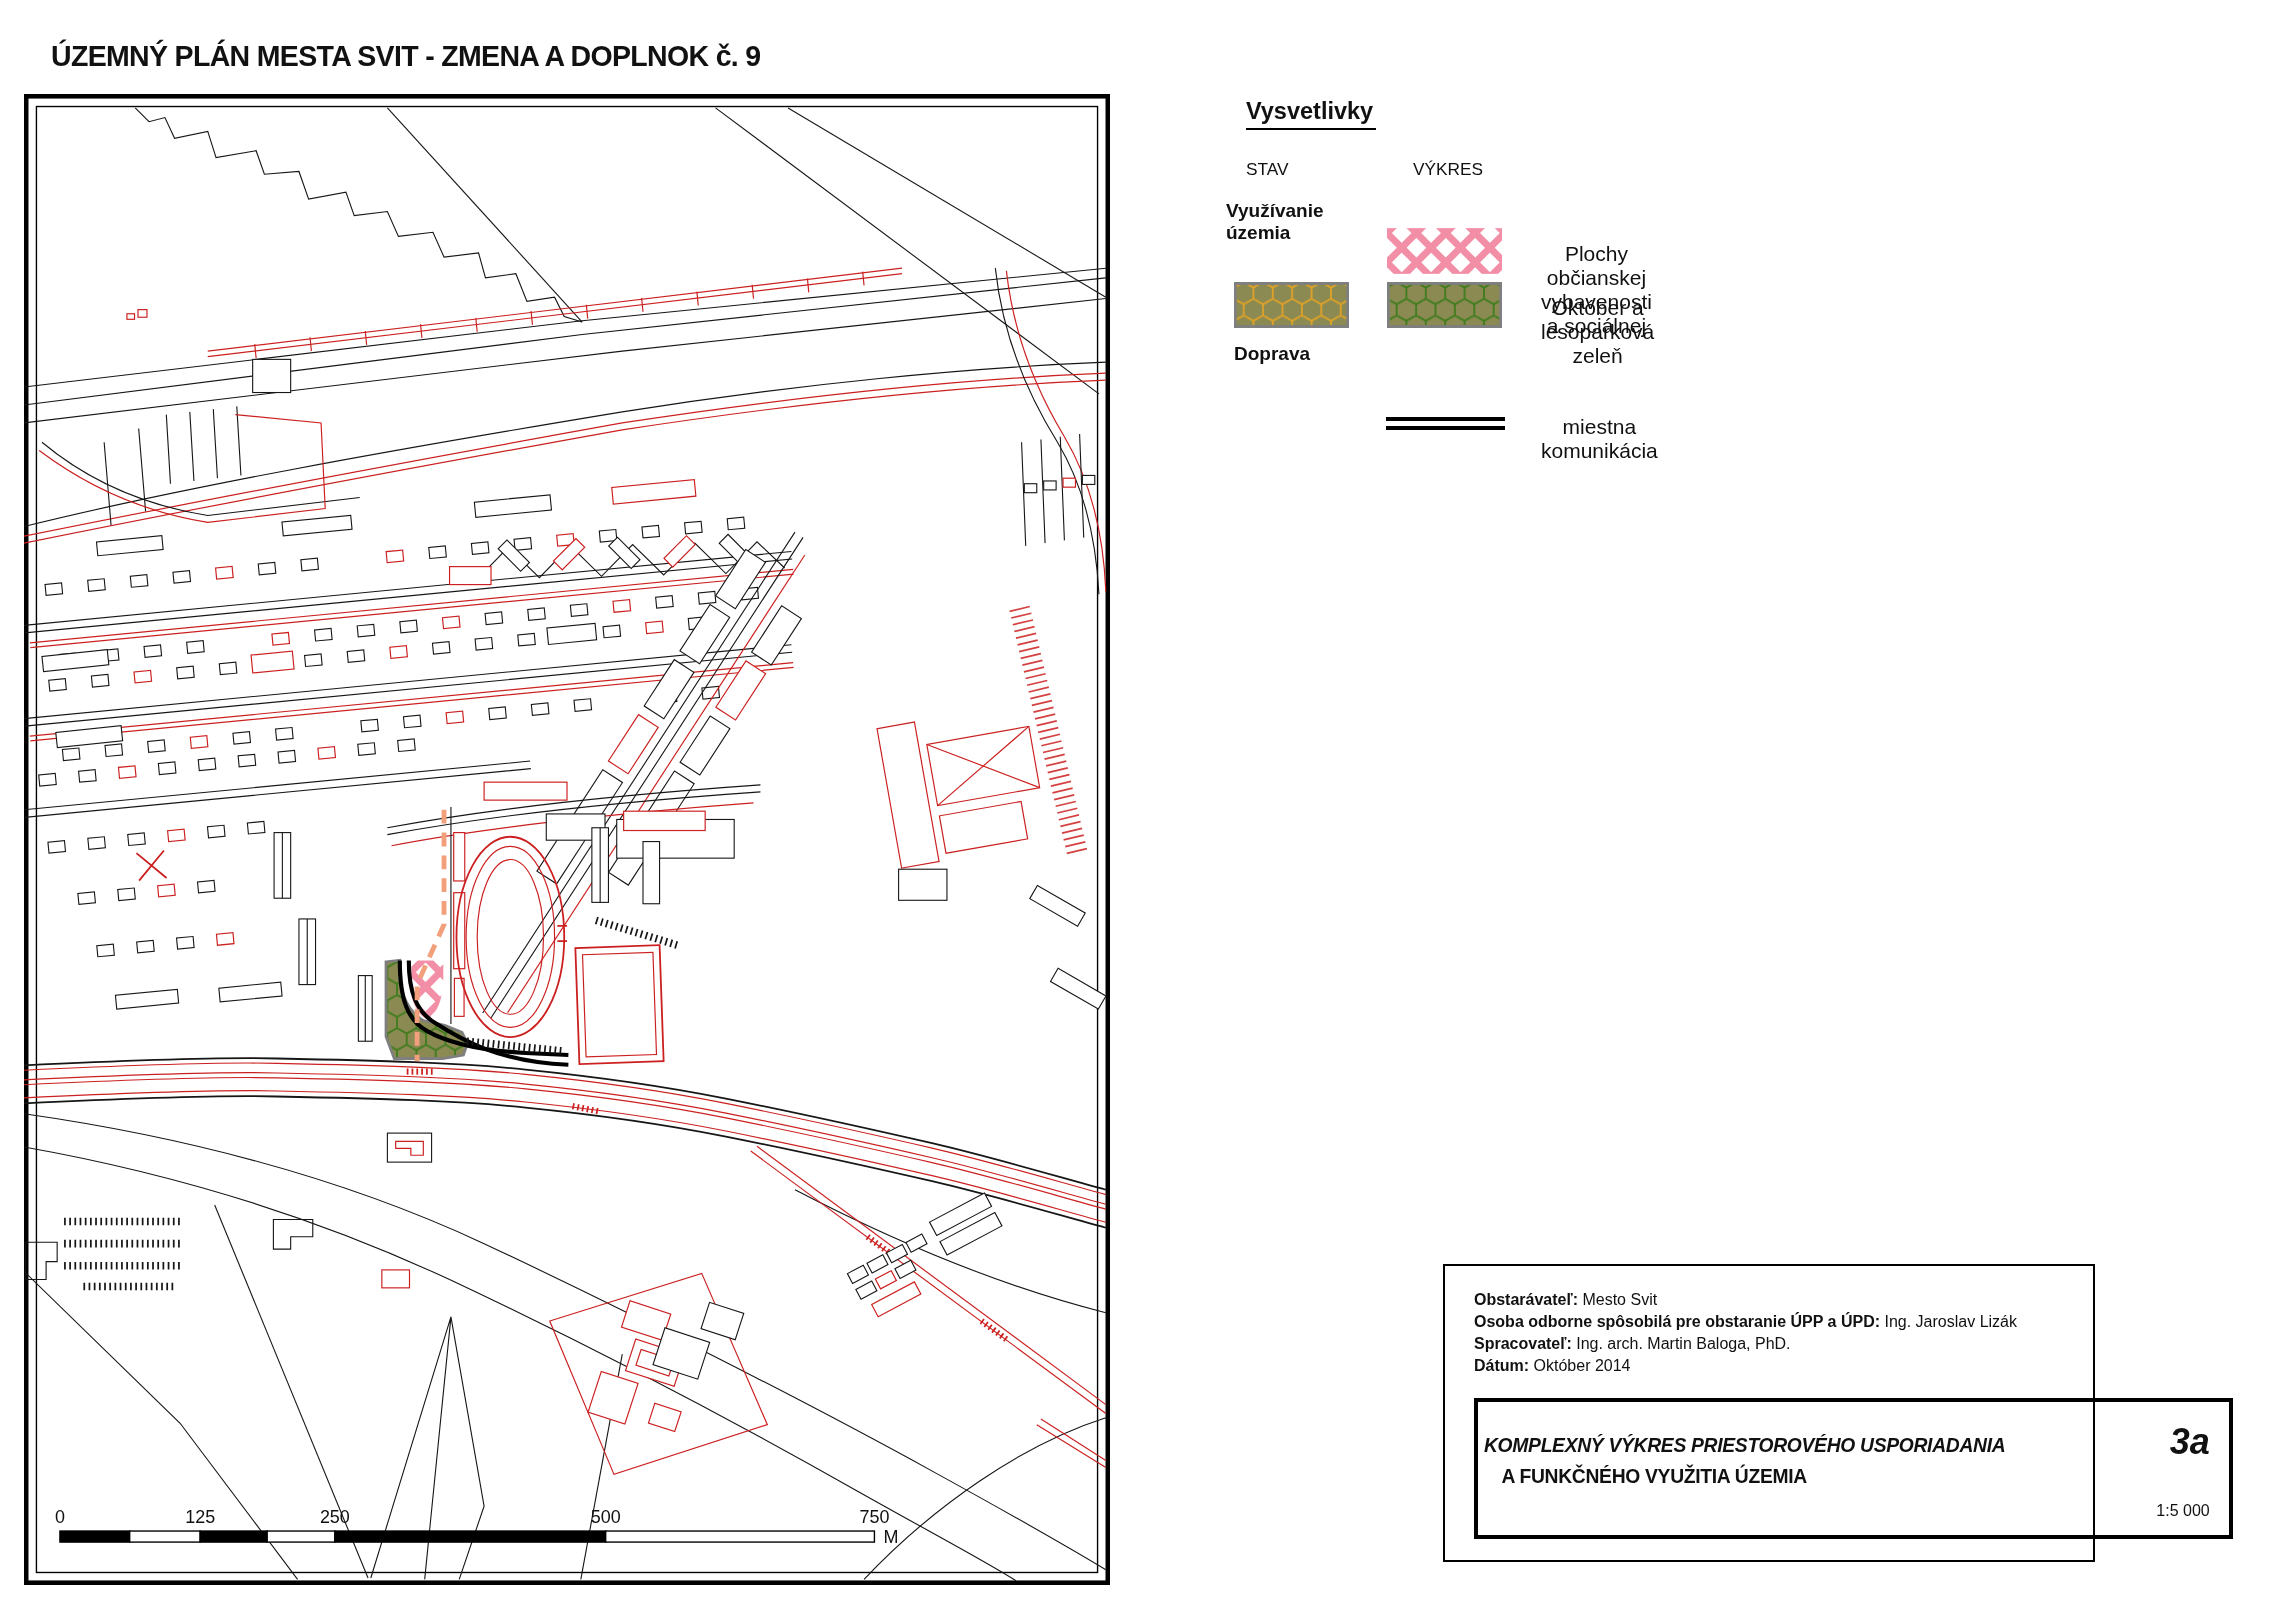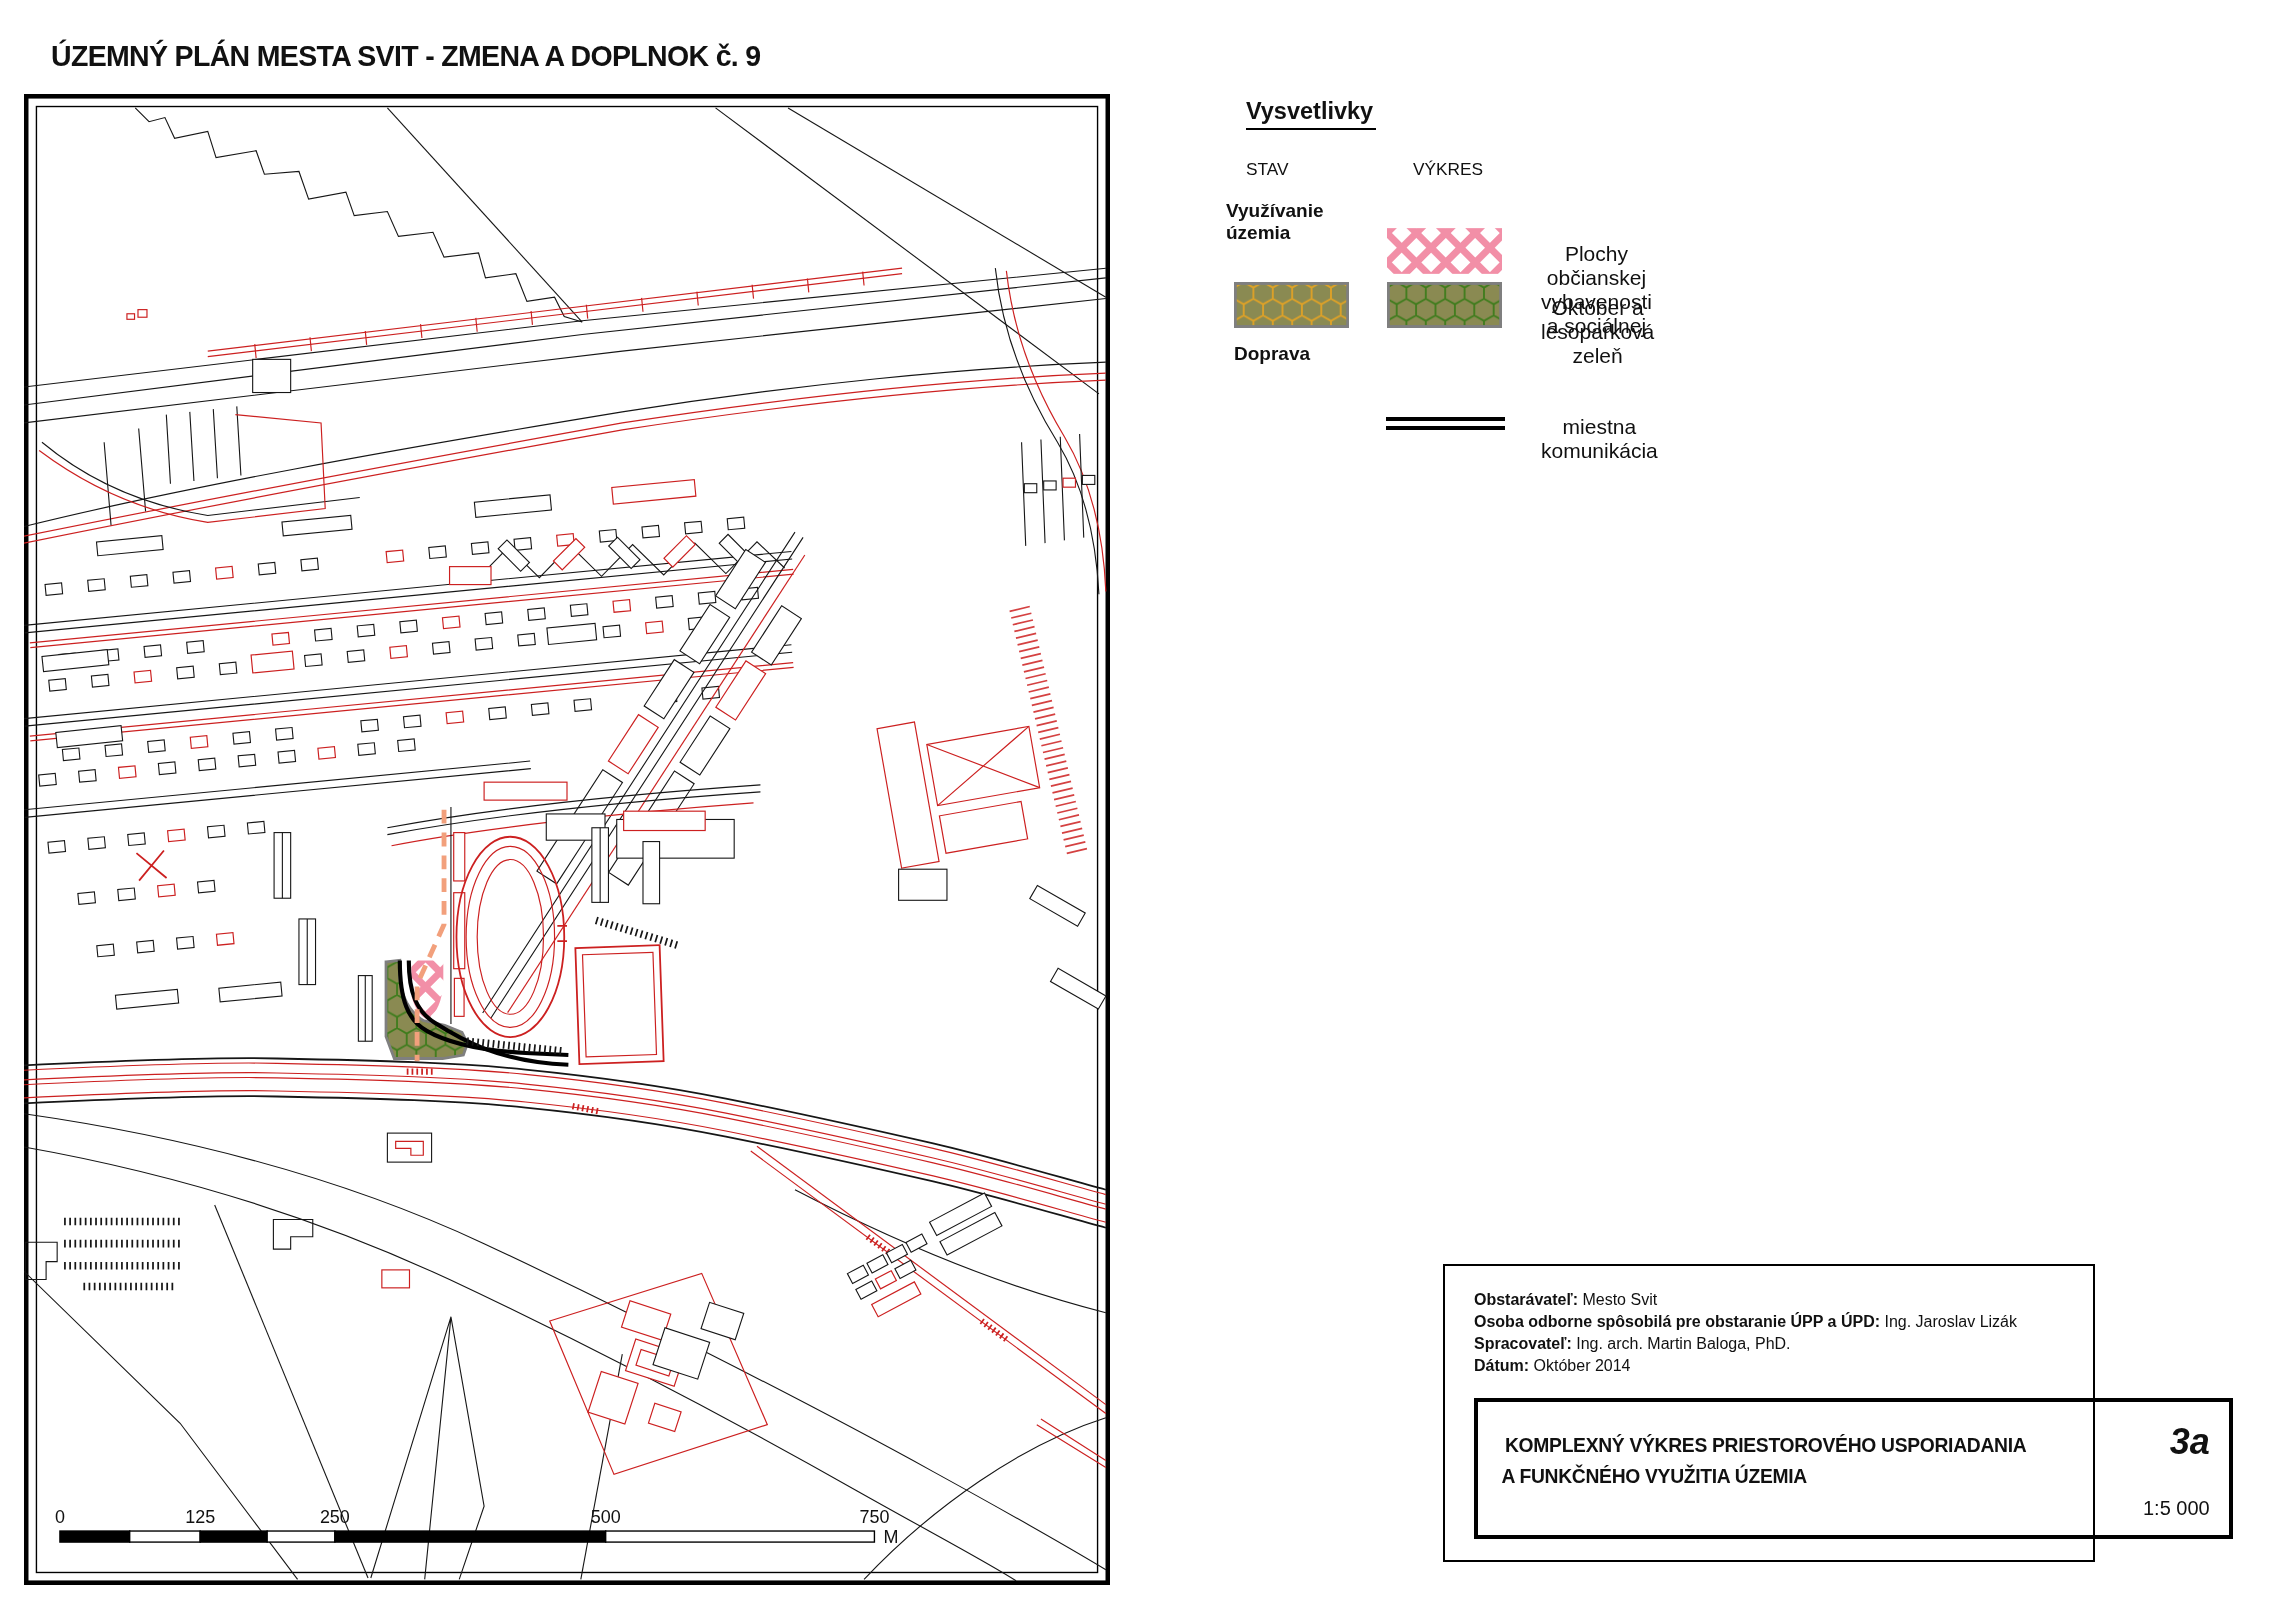--- a/index.html
+++ b/index.html
@@ -29,21 +29,21 @@
   .leg-sec{font-size:19px;font-weight:700;}
   .leg-item{font-size:21px;text-align:center;}
   .roadbar{background:#000;height:3.5px;width:119px;}
   
   #infobox{left:1443px;top:1264px;width:652px;height:298px;border:2.8px solid #000;box-sizing:border-box;}
   .inforow{position:absolute;left:29px;font-size:16px;white-space:nowrap;}
   .inforow b{font-weight:700;}
   #titlebox{position:absolute;left:29px;top:132px;width:759px;height:141px;border:4.8px solid #000;box-sizing:border-box;}
   .tb-line{position:absolute;font-size:19.3px;font-weight:700;white-space:nowrap;letter-spacing:-0.3px;}
   #sheetno{position:absolute;right:19.3px;top:19.3px;font-size:36px;font-weight:700;font-style:italic;}
-  #mapscale{position:absolute;right:19.3px;bottom:15px;font-size:20px;}
+  #mapscale{position:absolute;right:19.3px;bottom:15px;font-size:16px;}
 </style>
 </head>
 <body>
 
 <svg width="0" height="0" style="position:absolute" aria-hidden="true">
   <defs>
     <pattern id="hexY" width="28" height="48" patternUnits="userSpaceOnUse">
       <rect width="28" height="48" fill="#8a8a52"></rect>
       <path d="M14,0 L28,8 L28,24 L14,32 L0,24 L0,8 Z M14,32 V48" stroke="#e0a226" stroke-width="2.6" fill="none"></path>
     </pattern>
@@ -440,19 +440,19 @@
   <div class="inforow" style="top:69px;">
     <b>Spracovateľ:</b>
     <span>Ing. arch. Martin Baloga, PhD.</span>
   </div>
   <div class="inforow" style="top:91px;">
     <b>Dátum:</b>
     <span>Október 2014</span>
   </div>
 
   <div id="titlebox">
-    <div class="tb-line" style="left:27px;top:33px;">KOMPLEXNÝ VÝKRES PRIESTOROVÉHO USPORIADANIA</div>
+    <div class="tb-line" style="left:6px;top:33px;font-style:italic;">KOMPLEXNÝ VÝKRES PRIESTOROVÉHO USPORIADANIA</div>
     <div class="tb-line" style="left:23.5px;top:64px;">A FUNKČNÉHO VYUŽITIA ÚZEMIA</div>
     <div id="sheetno">3a</div>
     <div id="mapscale">1:5 000</div>
   </div>
 </div>
 
 
 </body></html>

